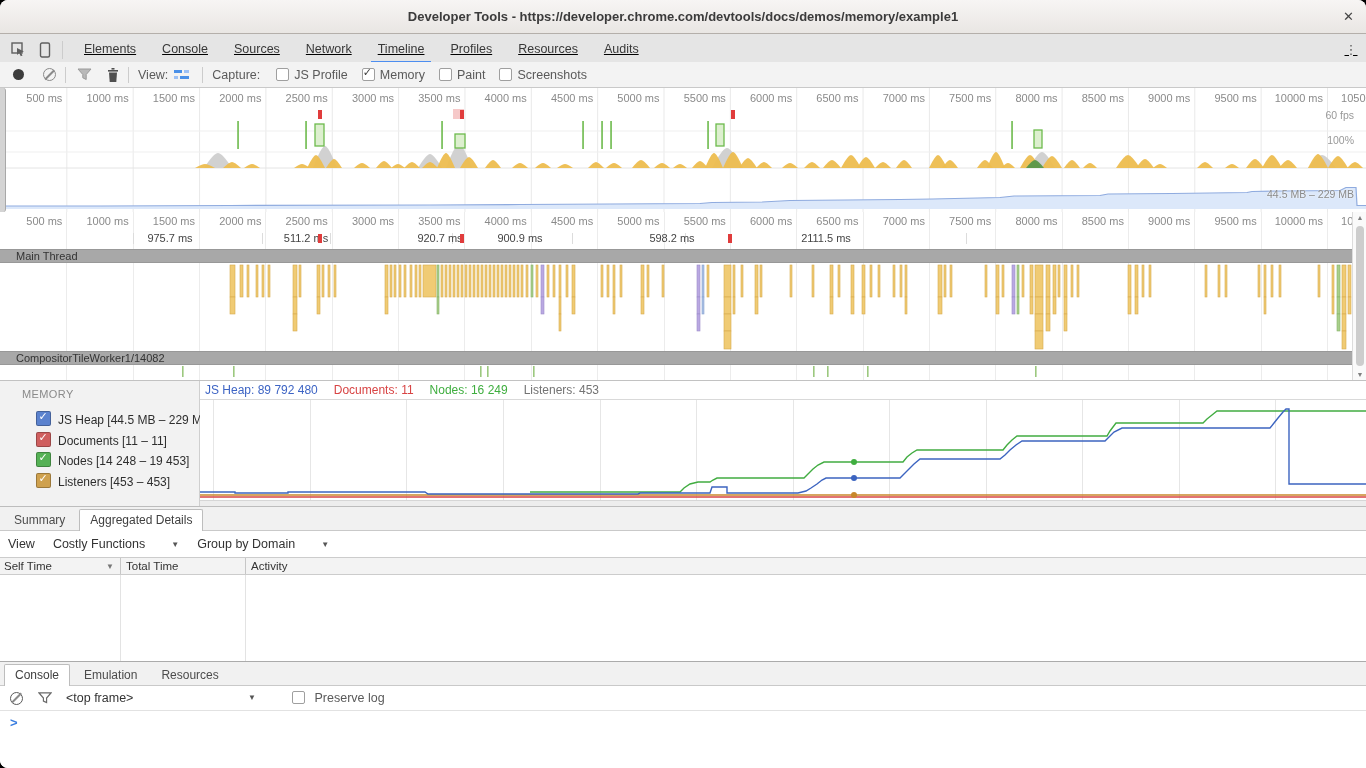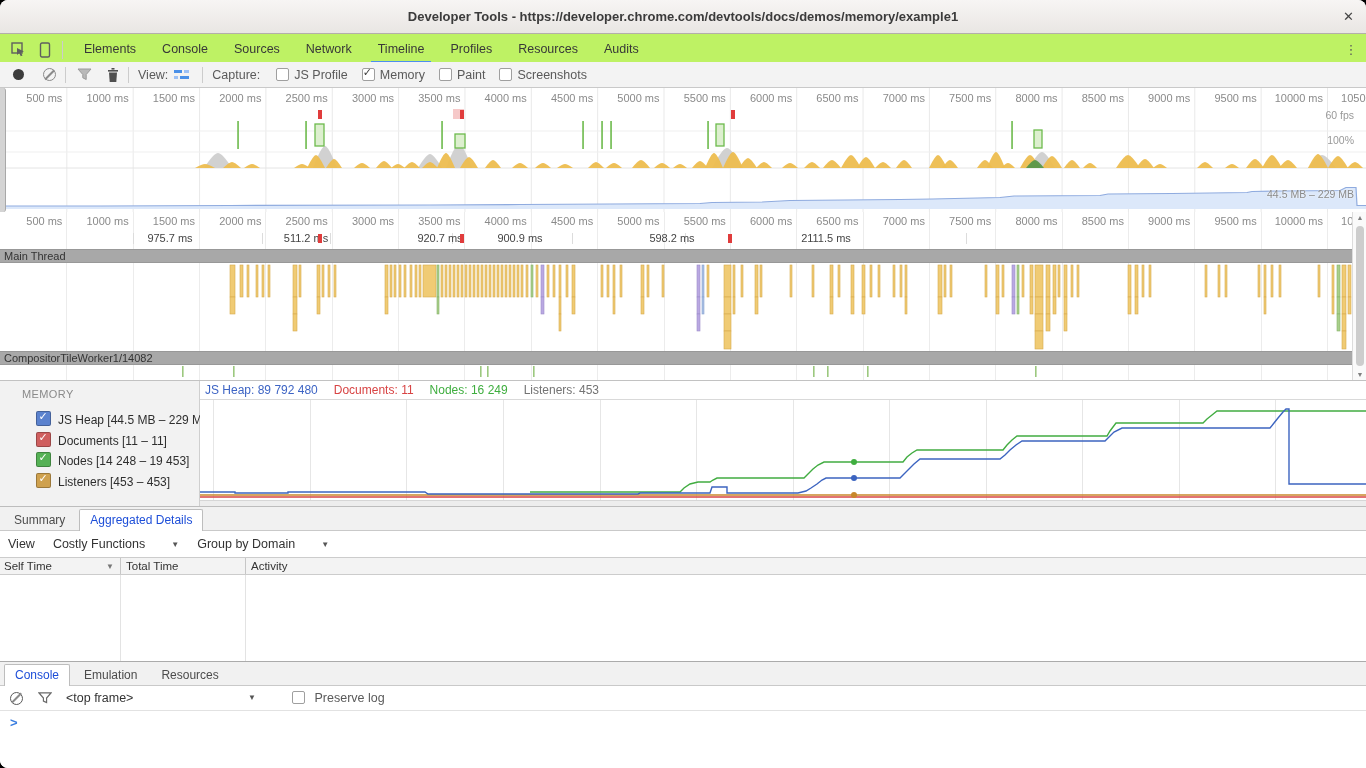--- a/index.html
+++ b/index.html
@@ -9,21 +9,21 @@
   .abs{position:absolute;}
   .nosel{user-select:none;}
 
   
   #titlebar{left:0;top:0;width:1366px;height:34px;
     background:linear-gradient(#f7f5f4,#e9e6e3);border-bottom:1px solid #b4afaa;box-sizing:border-box;}
   #title{width:100%;text-align:center;line-height:33px;font-size:13px;font-weight:bold;color:#3b3b3b;}
   #close-x{position:absolute;right:12px;top:0;line-height:33px;font-size:13px;color:#454545;cursor:default;}
 
   
-  #tabbar{left:0;top:34px;width:1366px;height:32px;background:#bef264;border-bottom:1px solid #e3e3e3;box-sizing:border-box;display:flex;align-items:center;}
+  #tabbar{left:0;top:34px;width:1366px;height:32px;background:#e5e5e5;border-bottom:1px solid #e3e3e3;box-sizing:border-box;display:flex;align-items:center;text-decoration:underline;}
   .tb-icon{width:18px;height:18px;margin-left:9px;display:inline-flex;align-items:center;justify-content:center;}
   .tb-sep{width:1px;height:18px;background:#ccc;margin:0 8px;}
   .tab{font-size:12.5px;color:#383838;padding:0 7px;margin:0 6px;height:27px;line-height:27px;position:relative;cursor:default;}
   .tab.active::after{content:"";position:absolute;left:0;right:0;bottom:0;height:2px;background:#4d8ef0;}
   #kebab{margin-left:auto;margin-right:8px;color:#5d5d5d;font-size:13px;letter-spacing:0;line-height:10px;text-align:center;width:14px;}
 
   
   #toolbar{left:0;top:62px;width:1366px;height:26px;background:#f3f3f3;border-bottom:1px solid #c9c9c9;box-sizing:border-box;display:flex;align-items:center;font-size:12.5px;color:#5a5a5a;}
   .t-sep{width:1px;height:16px;background:#ccc;margin:0 9px;}
   #rec-dot{width:11px;height:11px;border-radius:50%;background:#3c3c3c;margin-left:13px;}
@@ -38,21 +38,21 @@
   #view-icon i.lt{background:#9dc1f5;}
 
   
   #overview{left:0;top:88px;width:1366px;height:124px;border-bottom:1px solid #b0b0b0;box-sizing:content-box;background:#fff;}
   #ov-grip{left:0;top:88px;width:5px;height:124px;background:#d4d4d4;border-right:1px solid #a8a8a8;border-radius:0 3px 3px 0;}
   .tick-label{position:absolute;width:62px;text-align:right;font-size:11px;color:#8a8a8a;white-space:nowrap;}
   .ov-right-label{position:absolute;right:12px;font-size:10.5px;color:#999;text-shadow:0 0 2px #fff;}
 
   
   #pane{left:0;top:212px;width:1366px;height:168px;background:#fff;overflow:hidden;}
-  .thread-hdr{position:absolute;left:0;width:1352px;height:14px;background:#a8a8a8;border-top:1px solid #989898;border-bottom:1px solid #989898;box-sizing:border-box;font-size:11px;color:#333;line-height:12px;padding-left:4px;}
+  .thread-hdr{position:absolute;left:0;width:1352px;height:14px;background:#a8a8a8;border-top:1px solid #989898;border-bottom:1px solid #989898;box-sizing:border-box;font-size:11px;color:#333;line-height:12px;padding-left:16px;}
   .ft-label{position:absolute;top:1px;font-size:11px;color:#444;transform:translateX(-50%);white-space:nowrap;}
   .ft-tick{position:absolute;top:2px;width:1px;height:11px;background:#dcdcdc;}
   .flag{position:absolute;width:4px;height:9px;background:#e03c3c;}
   
   #vscroll{left:1352px;top:212px;width:14px;height:168px;background:#fafafa;border-left:1px solid #dcdcdc;box-sizing:border-box;}
   #vthumb{position:absolute;left:3px;top:14px;width:8px;height:140px;background:#cdcdcd;border-radius:4px;}
   .scroll-arrow{position:absolute;left:0;width:14px;text-align:center;font-size:7px;color:#808080;}
 
   
   #mem-divider{left:0;top:380px;width:1366px;height:1px;background:#c2c2c2;}
@@ -62,21 +62,21 @@
   .mem-box{display:inline-block;width:13px;height:13px;border-radius:2px;vertical-align:-2px;position:relative;margin-right:7px;}
   .mem-box::after{content:"✓";position:absolute;left:1.5px;top:-2px;color:#fff;font-size:11px;font-weight:bold;}
   #mem-legend{left:205px;top:382px;width:1161px;height:17px;font-size:12px;display:flex;gap:16px;white-space:nowrap;}
   #mem-graph-wrap{left:200px;top:399px;width:1166px;height:100px;border-top:1px solid #d9d9d9;box-sizing:content-box;background:#fff;}
   #mem-bottom-strip{left:200px;top:500px;width:1166px;height:6px;background:#ededed;border-top:1px solid #d6d6d6;box-sizing:border-box;}
 
   
   #details-divider{left:0;top:506px;width:1366px;height:1px;background:#bdbdbd;}
   #details-tabs{left:0;top:507px;width:1366px;height:24px;background:#f1f1f1;border-bottom:1px solid #c9c9c9;box-sizing:border-box;display:flex;align-items:flex-end;}
   .d-tab{font-size:12px;color:#4c4c4c;padding:3px 10px;margin-left:4px;cursor:default;}
-  .d-tab.active{background:#fff;border:1px solid #bdbdbd;border-bottom:none;color:#1d4ed8;position:relative;top:1px;padding-bottom:4px;border-radius:2px 2px 0 0;}
+  .d-tab.active{background:#fff;border:1px solid #bdbdbd;border-bottom:none;color:#404040;position:relative;top:1px;padding-bottom:4px;border-radius:2px 2px 0 0;}
   #details-toolbar{left:0;top:531px;width:1366px;height:26px;background:#fff;display:flex;align-items:center;font-size:12.5px;color:#333;}
   .dd{margin-left:18px;white-space:nowrap;}
   .dd .arrow{display:inline-block;margin-left:26px;font-size:8px;color:#555;vertical-align:1px;}
   #tbl-header{left:0;top:557px;width:1366px;height:18px;background:#f3f3f3;border-top:1px solid #ccc;border-bottom:1px solid #ccc;box-sizing:border-box;font-size:11.5px;color:#333;}
   .col-h{position:absolute;top:1px;line-height:15px;}
   .col-sep-h{position:absolute;top:0;width:1px;height:16px;background:#c6c6c6;}
   .col-sep-b{position:absolute;width:1px;background:#e3e3e3;}
   #sort-arrow{position:absolute;left:106px;top:4px;font-size:8px;color:#777;}
 
   

